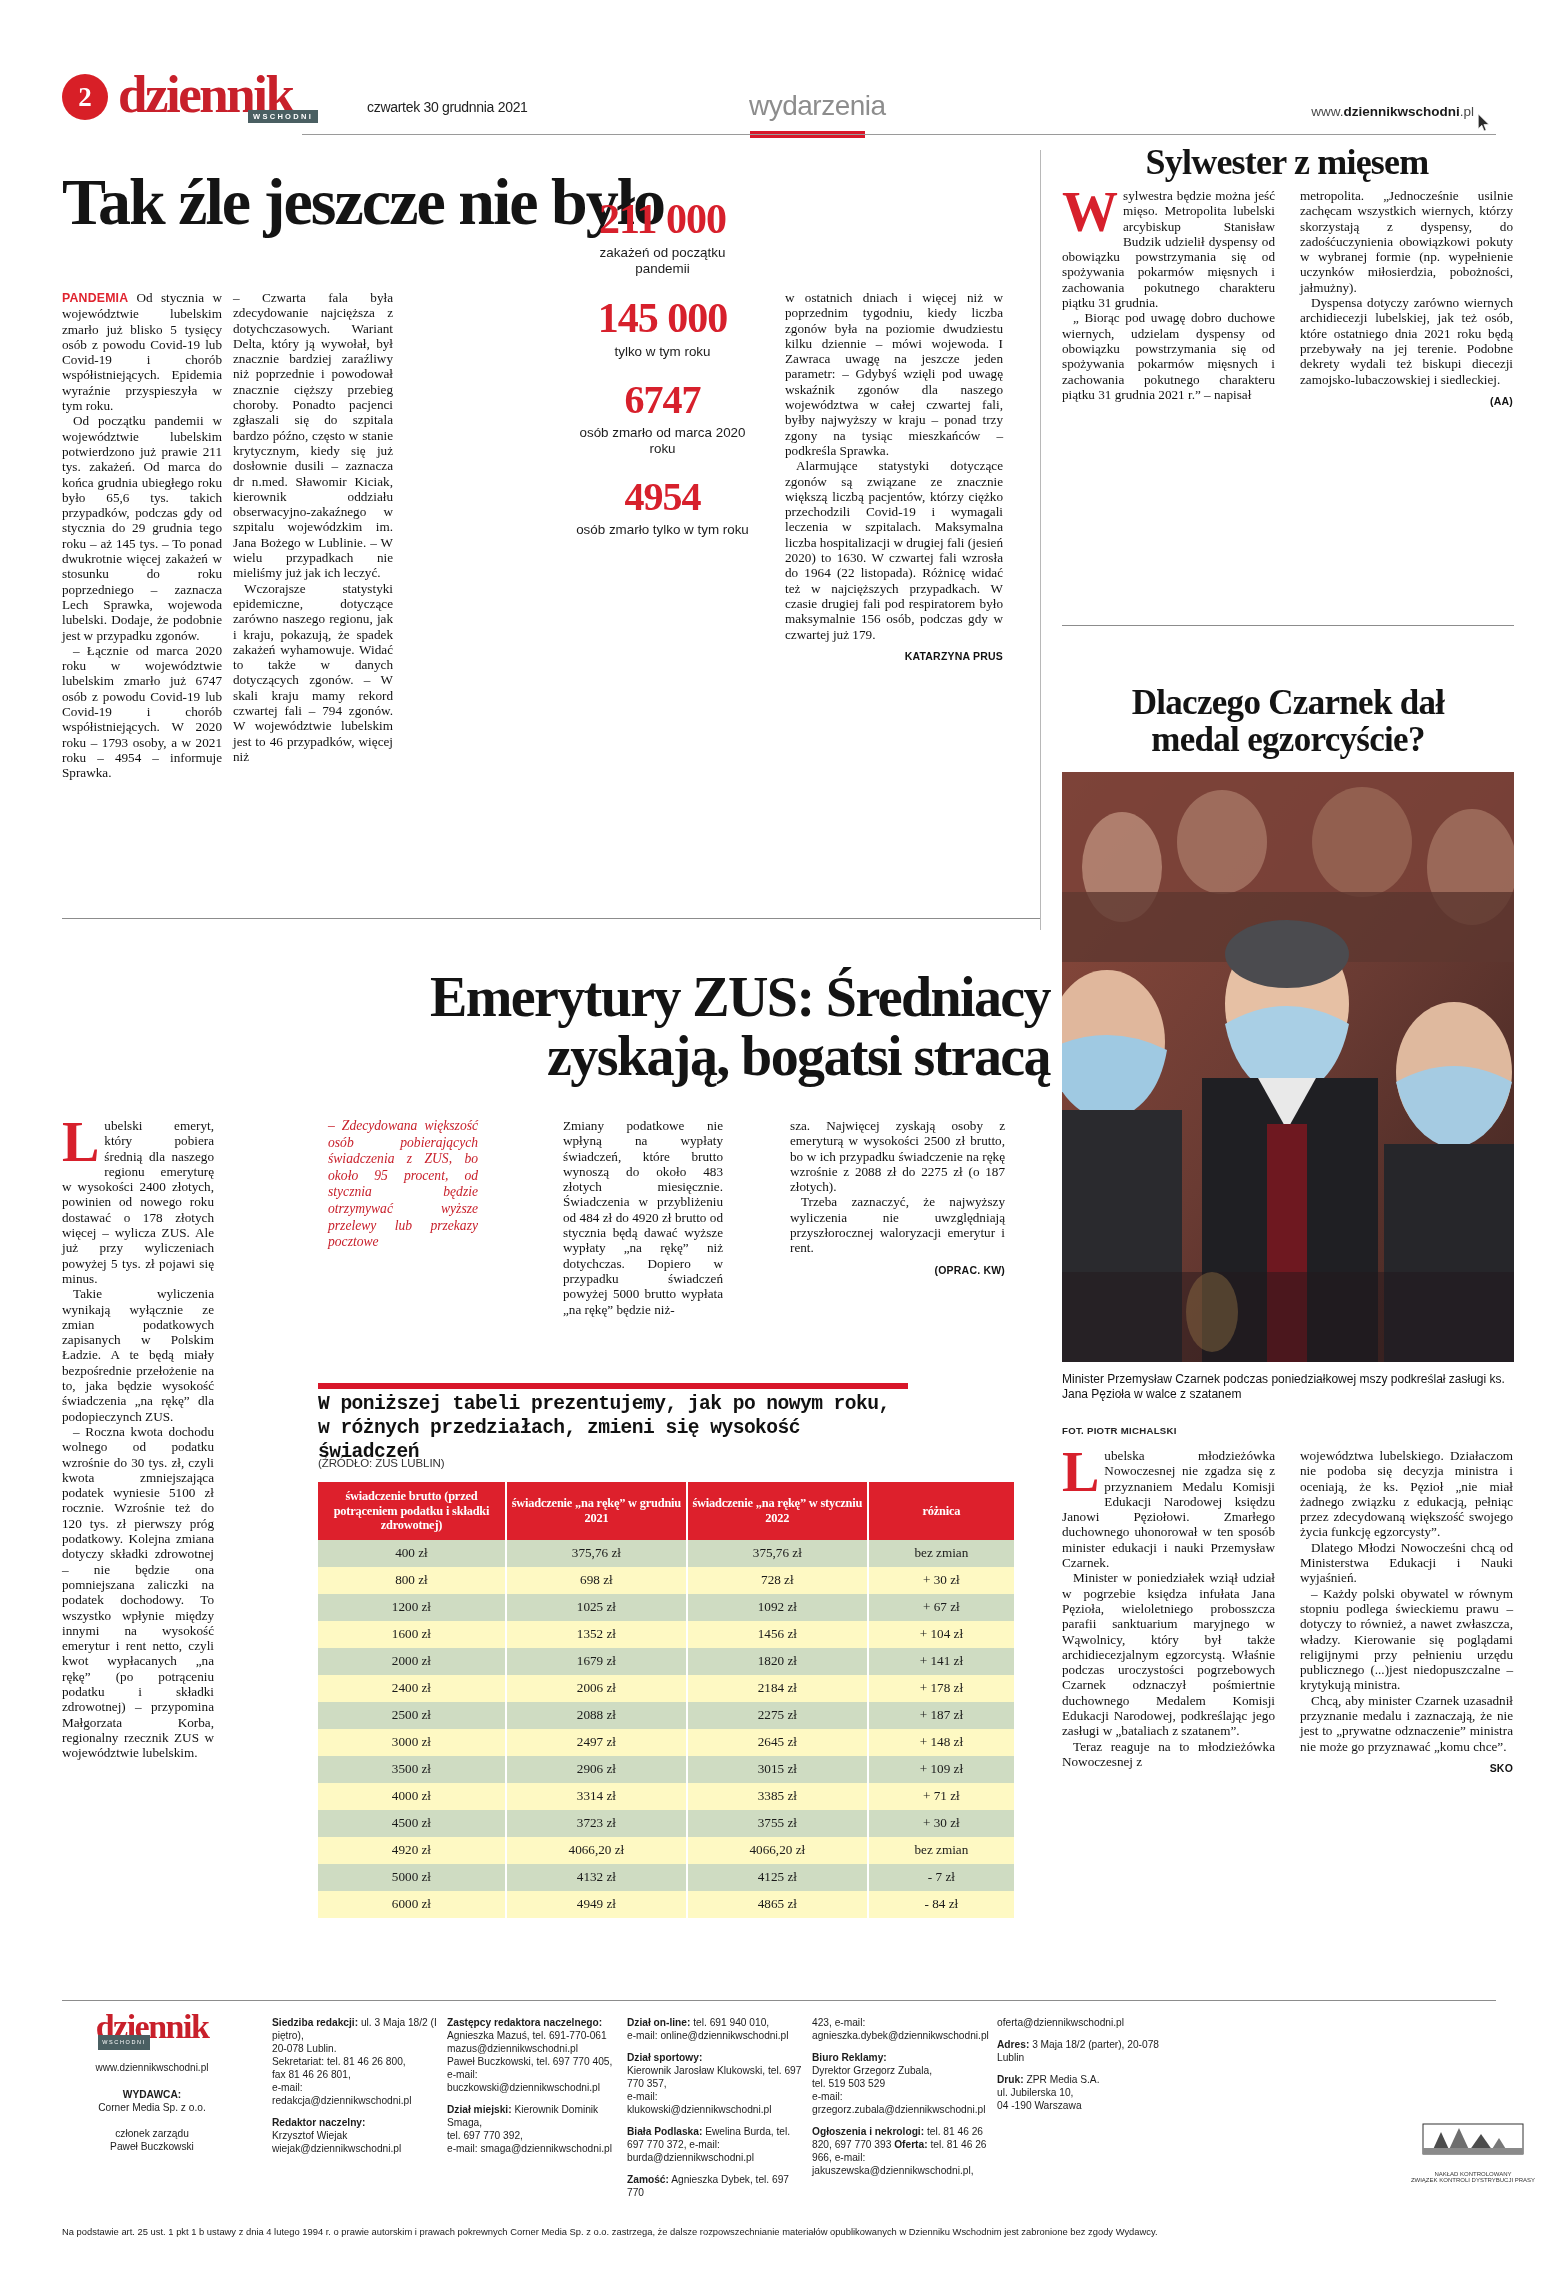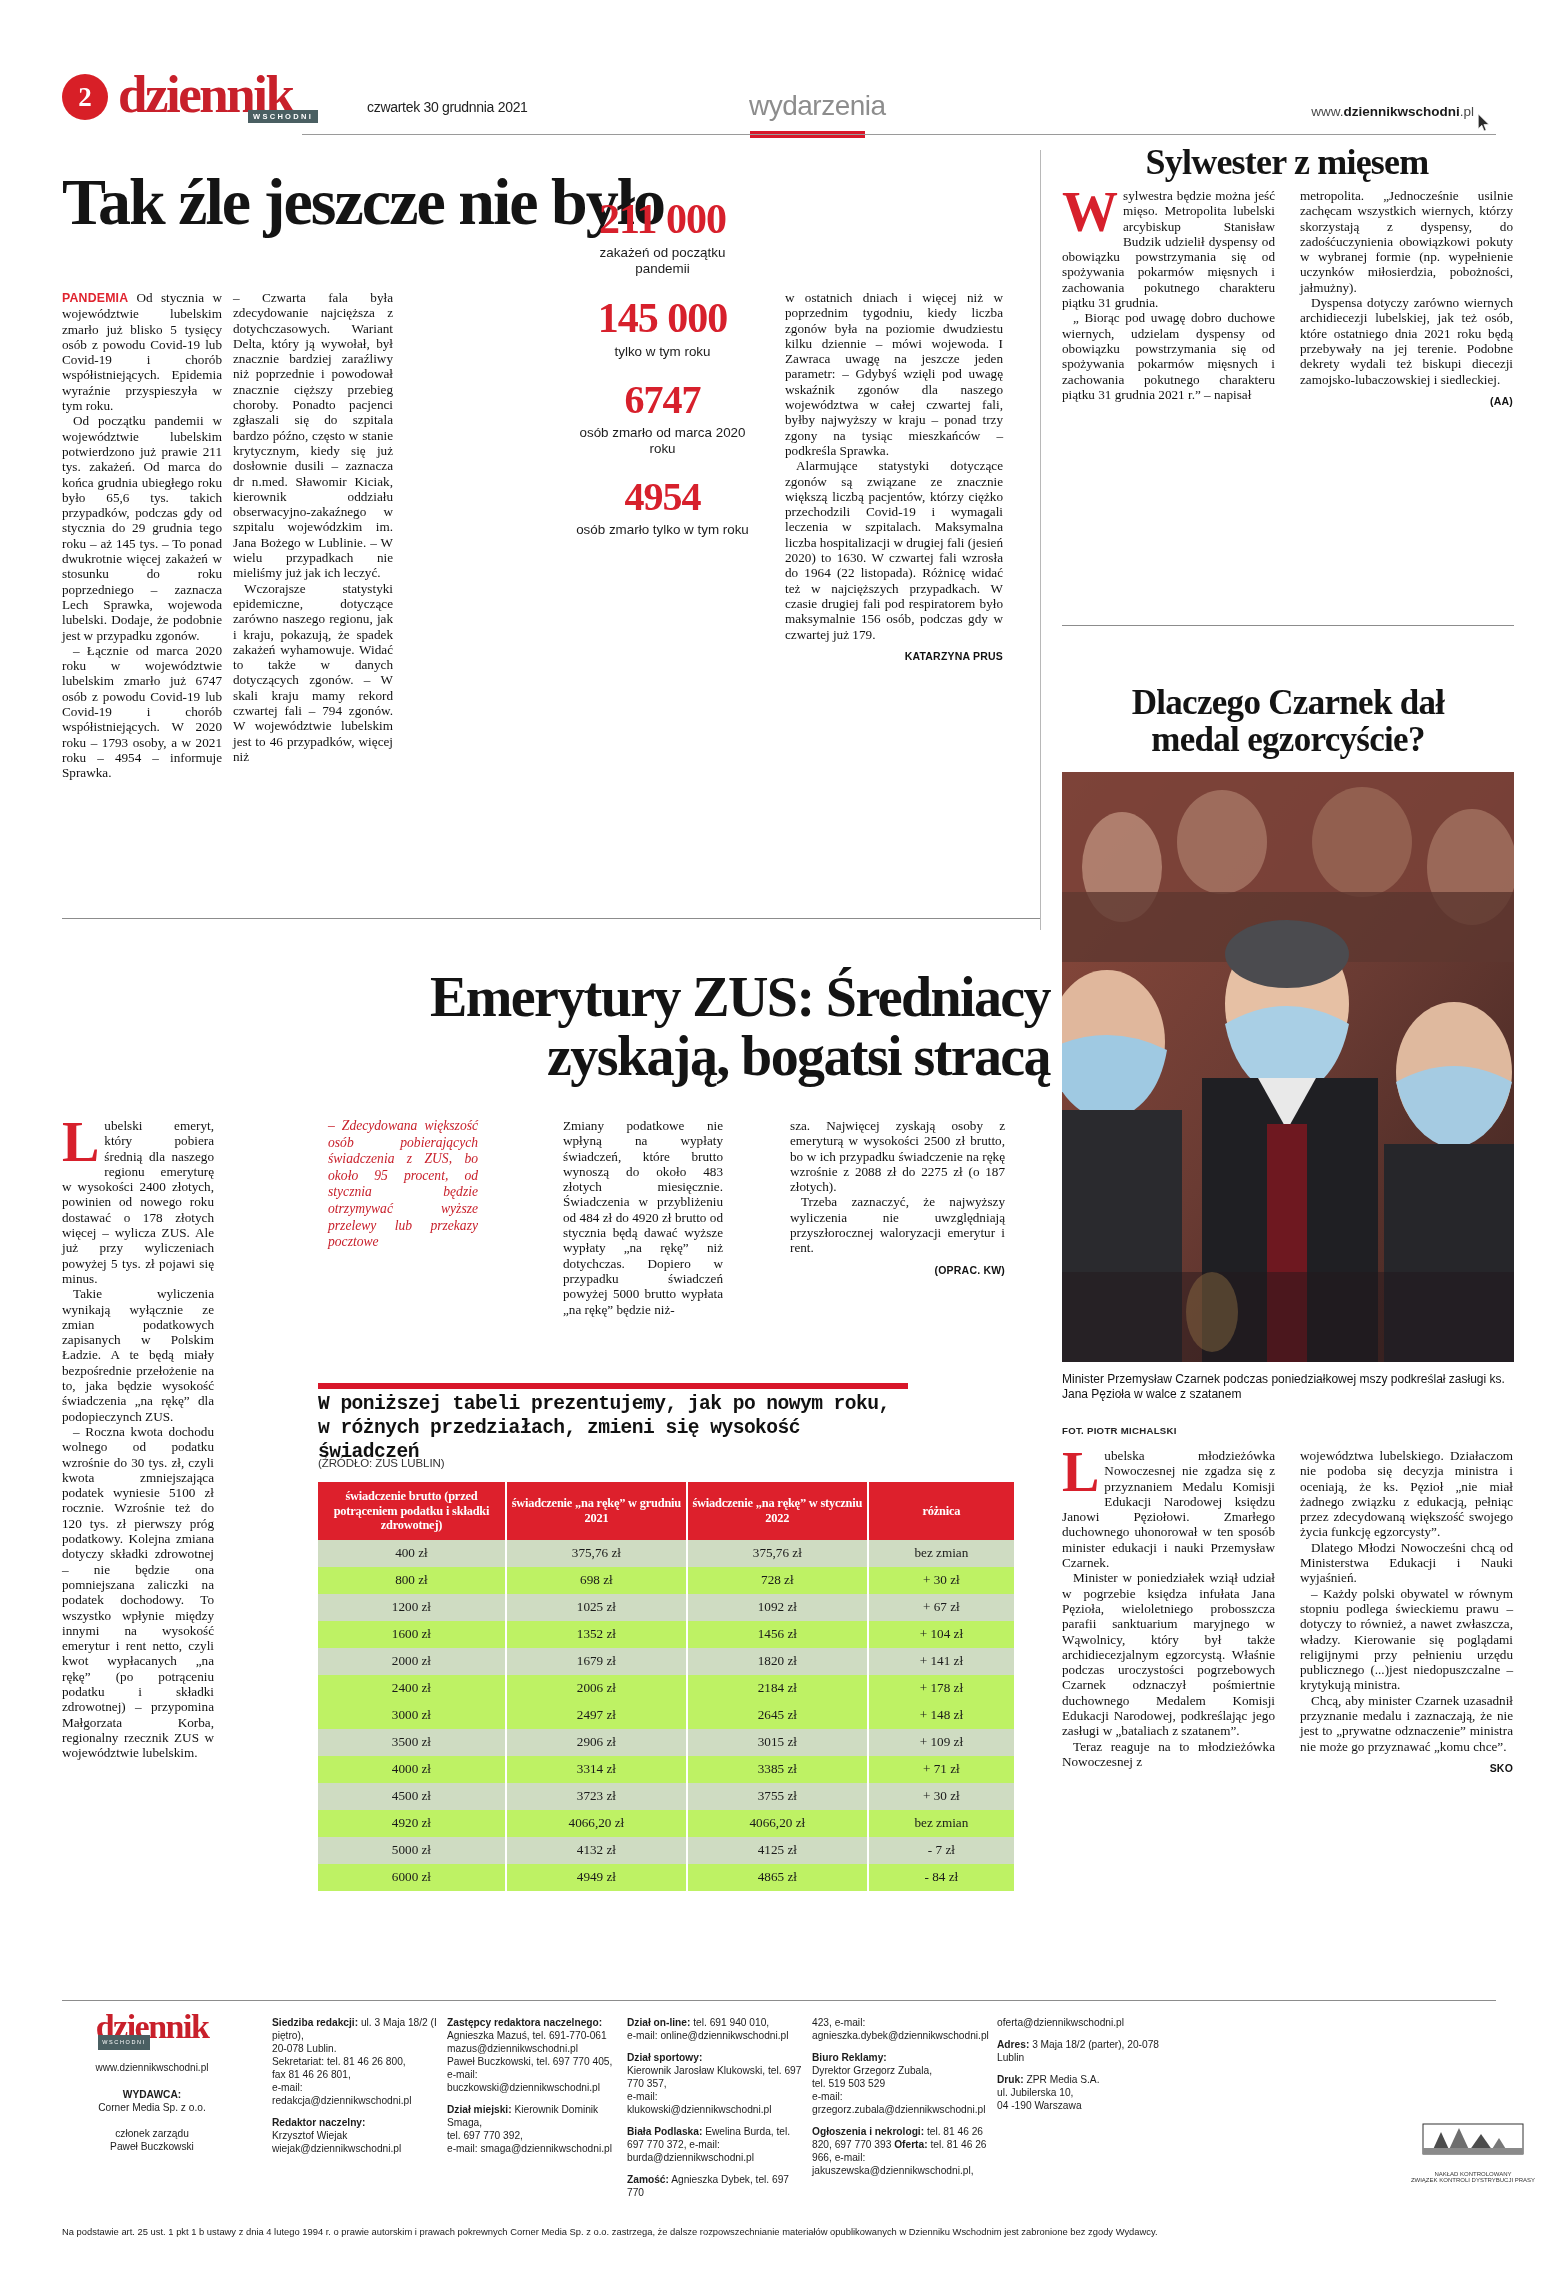--- a/index.html
+++ b/index.html
@@ -78,21 +78,21 @@
              font-weight:bold;font-size:19.6px;line-height:24px;letter-spacing:-0.55px;color:#111;}
   .tbl-src{position:absolute;left:318px;top:1457px;font-family:"Liberation Sans",sans-serif;font-size:11.5px;color:#333;letter-spacing:-0.1px;}
   table.zus{position:absolute;left:318px;top:1482px;width:696px;border-collapse:collapse;
             font-family:Liberation Serif, serif;}
   table.zus th{background:#dd202c;color:#fff;font-size:12.4px;line-height:14.5px;font-weight:bold;
                padding:7px 4px;text-align:center;vertical-align:middle;border-right:2px solid #fff;letter-spacing:-0.2px;}
   table.zus th:last-child{border-right:none;}
   table.zus td{font-size:13.2px;text-align:center;padding:5.5px 3px;border-right:2px solid #fff;color:#1a1a1a;}
   table.zus td:last-child{border-right:none;}
   table.zus tr.odd td{background:#cfdcc2;}
-  table.zus tr.even td{background:#bef264;}
+  table.zus tr.even td{background:#fef9c3;}
 
   
   .footer-rule{position:absolute;left:62px;top:2000px;width:1434px;height:1px;background:#8c8c8c;}
   .footer{position:absolute;left:62px;top:2012px;width:1434px;font-family:"Liberation Sans",sans-serif;
           font-size:10.2px;line-height:13px;color:#1c1c1c;}
   .f-logo{position:absolute;left:0;top:8px;width:180px;text-align:center;}
   .f-logo .lg{font-family:"Liberation Serif",serif;font-weight:bold;font-size:34px;color:#c8202b;letter-spacing:-1.5px;}
   .f-logo .lgs{display:inline-block;background:#4a5f62;color:#fff;font-size:5.5px;letter-spacing:1.6px;
                padding:1px 4px;position:relative;top:-7px;left:-28px;}
   .f-logo .url{font-size:10px;color:#222;margin-top:4px;}
@@ -304,20 +304,26 @@
           <td>1679 zł</td>
           <td>1820 zł</td>
           <td>+ 141 zł</td>
         </tr>
         <tr class="even">
           <td>2400 zł</td>
           <td>2006 zł</td>
           <td>2184 zł</td>
           <td>+ 178 zł</td>
         </tr>
+        <tr class="odd">
+          <td>2500 zł</td>
+          <td>2088 zł</td>
+          <td>2275 zł</td>
+          <td>+ 187 zł</td>
+        </tr>
         <tr class="even">
           <td>3000 zł</td>
           <td>2497 zł</td>
           <td>2645 zł</td>
           <td>+ 148 zł</td>
         </tr>
         <tr class="odd">
           <td>3500 zł</td>
           <td>2906 zł</td>
           <td>3015 zł</td>

